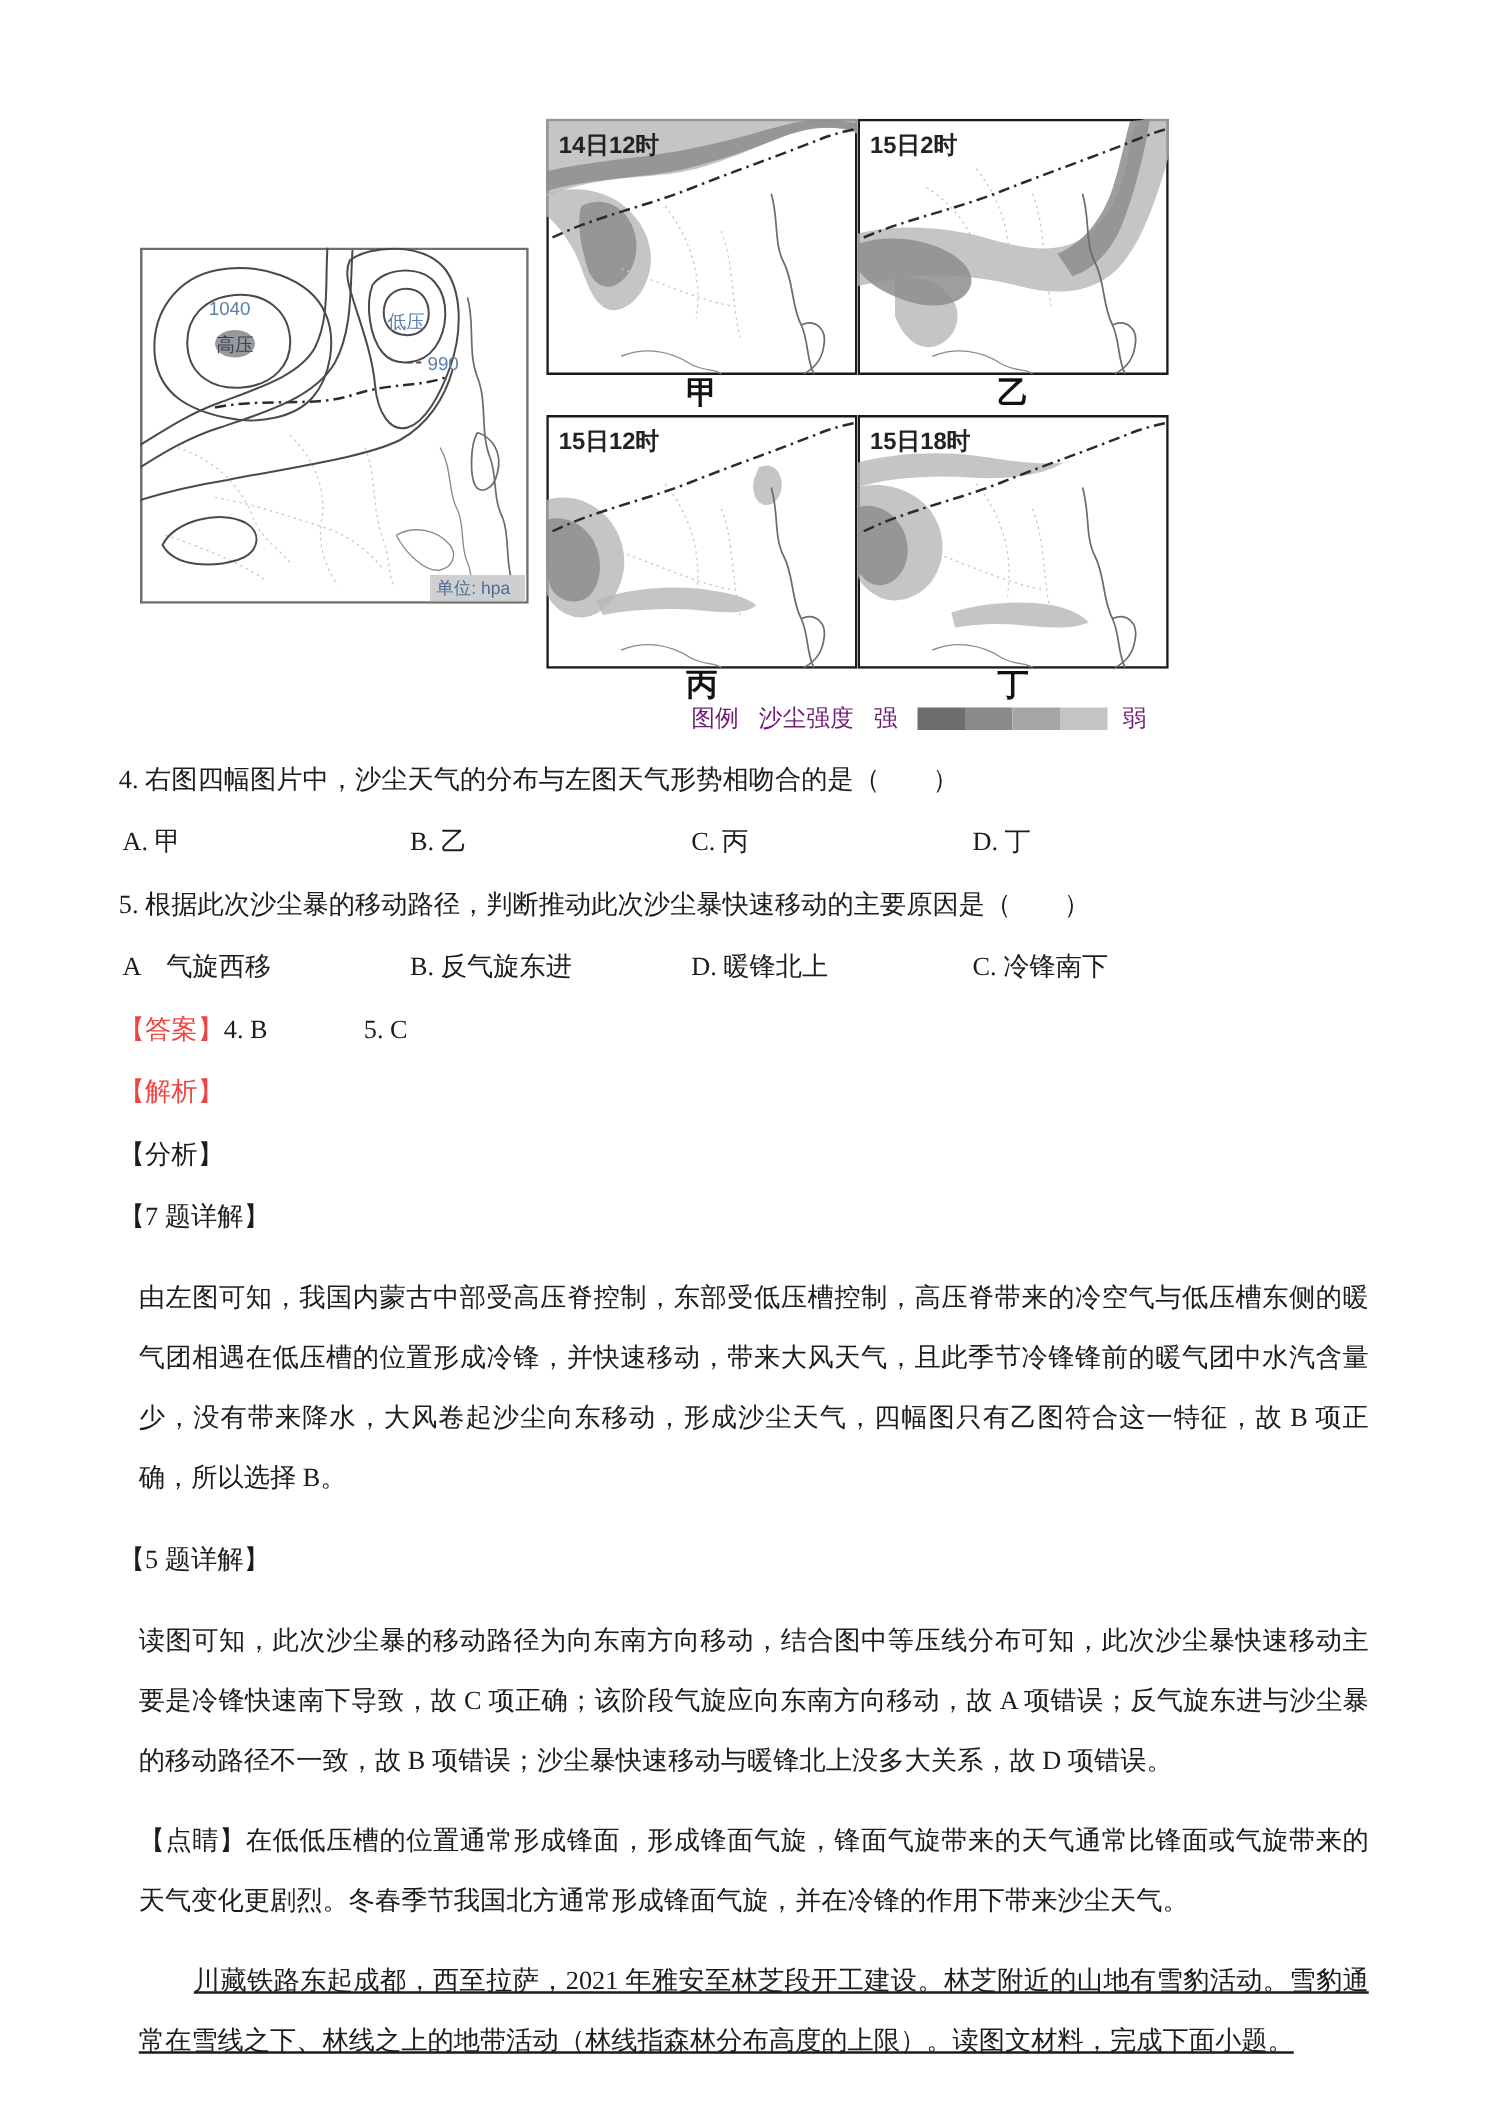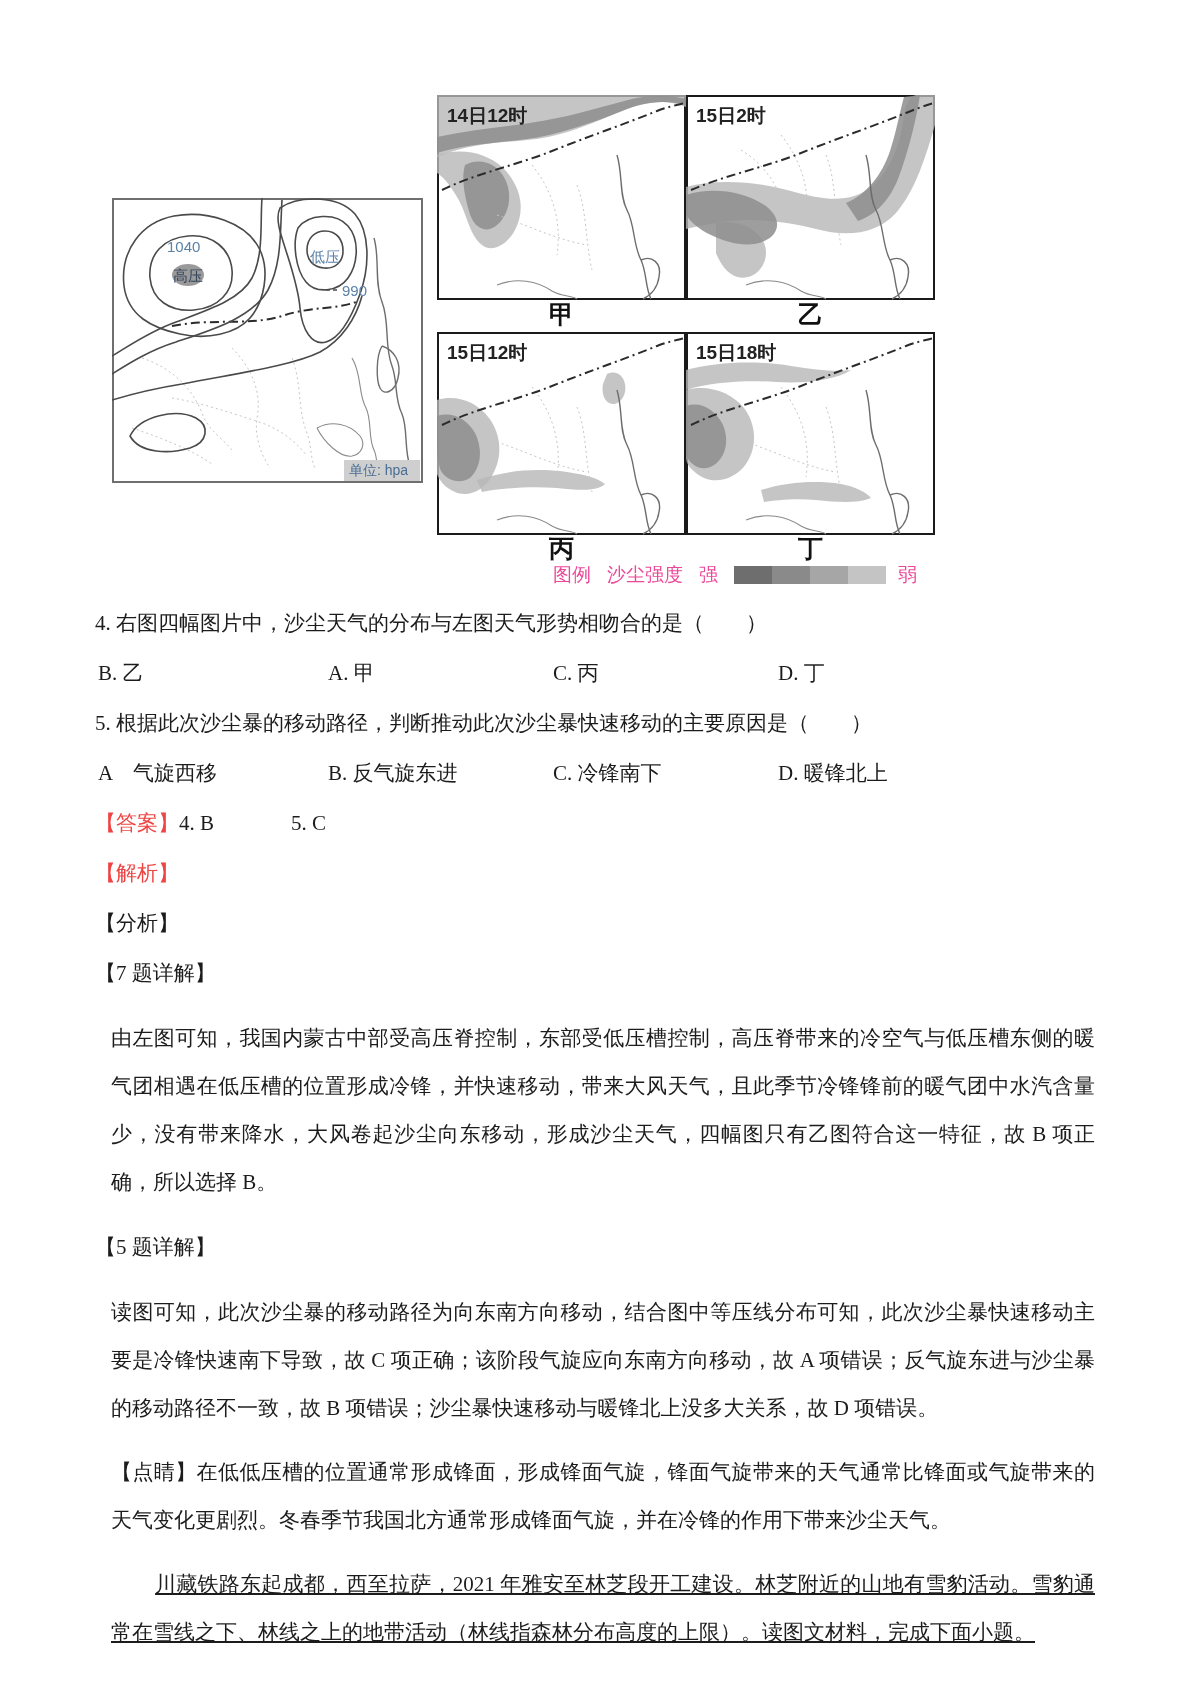--- a/index.html
+++ b/index.html
@@ -24,21 +24,21 @@
   .natborder{fill:none;stroke:#2b2b2b;stroke-width:2;stroke-dasharray:9 4 2 4;}
   .dust-light{fill:#b7b7b7;opacity:.8;stroke:none;}
   .dust-dark{fill:#8d8d8d;opacity:.85;stroke:none;}
   .ts{font-size:19px;font-weight:600;fill:#222;font-family:"Liberation Sans",sans-serif;}
   .plabel{font-size:15px;fill:#5b82a8;font-family:"Liberation Sans",sans-serif;}
   .plabel-dark{font-size:15px;fill:#33455c;font-family:"Liberation Sans",sans-serif;}
   .unitbox{fill:#cfcfcf;}
   .unittext{font-size:14px;fill:#4a6e96;font-family:"Liberation Sans",sans-serif;}
 
   .legend{position:absolute;left:553px;top:562px;height:26px;display:flex;align-items:center;
-          font-size:19px;color:#ec4899;font-family:Liberation Mono, monospace;}
+          font-size:19px;color:#701a75;font-family:Liberation Mono, monospace;}
   .legend .lg-item{margin-right:16px;}
   .legend .bar{display:flex;margin-right:12px;}
   .legend .sw{width:38px;height:18px;}
   .sw0{background:#6e6e6e;}.sw1{background:#8a8a8a;}.sw2{background:#a6a6a6;}.sw3{background:#c4c4c4;}
 
   
   .textcol{position:absolute;left:95px;top:598px;width:1016px;font-size:21px;}
   .row{height:50px;line-height:50px;white-space:nowrap;}
   .opt-grid{display:grid;grid-template-columns:230px 225px 225px auto;padding-left:3px;}
   .blue{color:#ef4444;}
@@ -181,33 +181,33 @@
       <span class="sw sw3"></span>
     </span>
     <span>弱</span>
   </div>
 
   <div class="textcol">
 
     <div class="row">4. 右图四幅图片中，沙尘天气的分布与左图天气形势相吻合的是（　　）</div>
 
     <div class="row opt-grid">
+      <span>A. 甲</span>
       <span>B. 乙</span>
-      <span>A. 甲</span>
       <span>C. 丙</span>
       <span>D. 丁</span>
     </div>
 
     <div class="row">5. 根据此次沙尘暴的移动路径，判断推动此次沙尘暴快速移动的主要原因是（　　）</div>
 
     <div class="row opt-grid">
       <span>A　气旋西移</span>
       <span>B. 反气旋东进</span>
+      <span>D. 暖锋北上</span>
       <span>C. 冷锋南下</span>
-      <span>D. 暖锋北上</span>
     </div>
 
     <div class="row">
       <span class="blue">【答案】</span><span>4. B</span><span class="ans-gap">5. C</span>
     </div>
 
     <div class="row blue">【解析】</div>
 
     <div class="row">【分析】</div>
 

